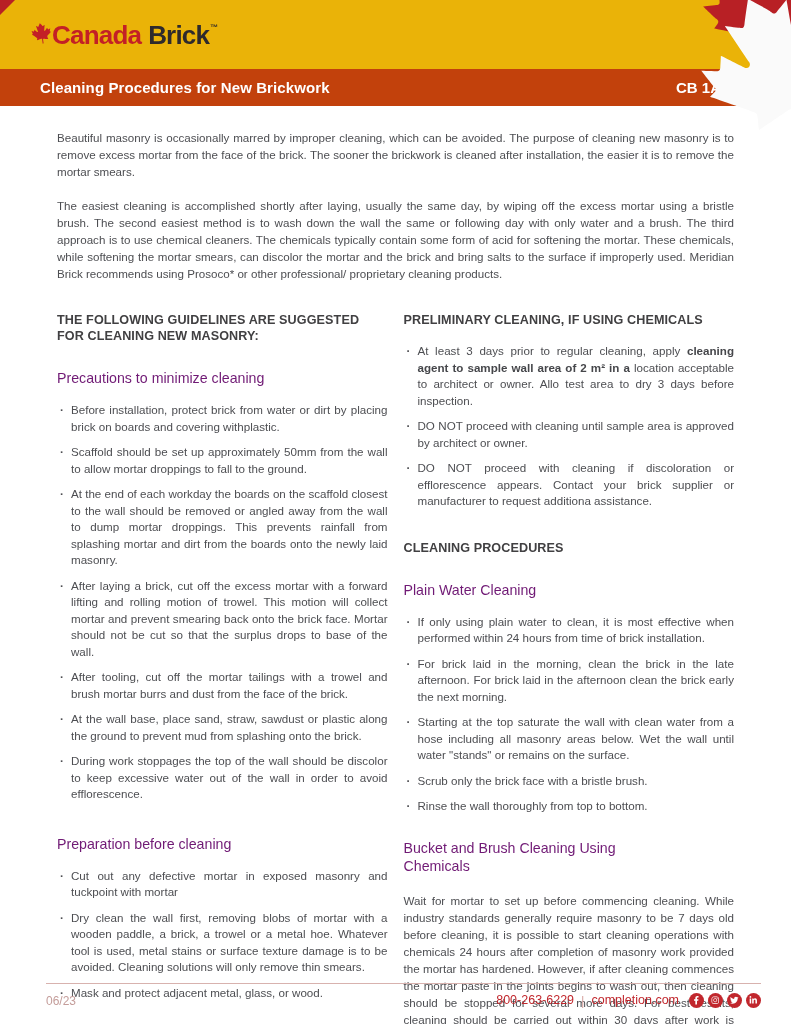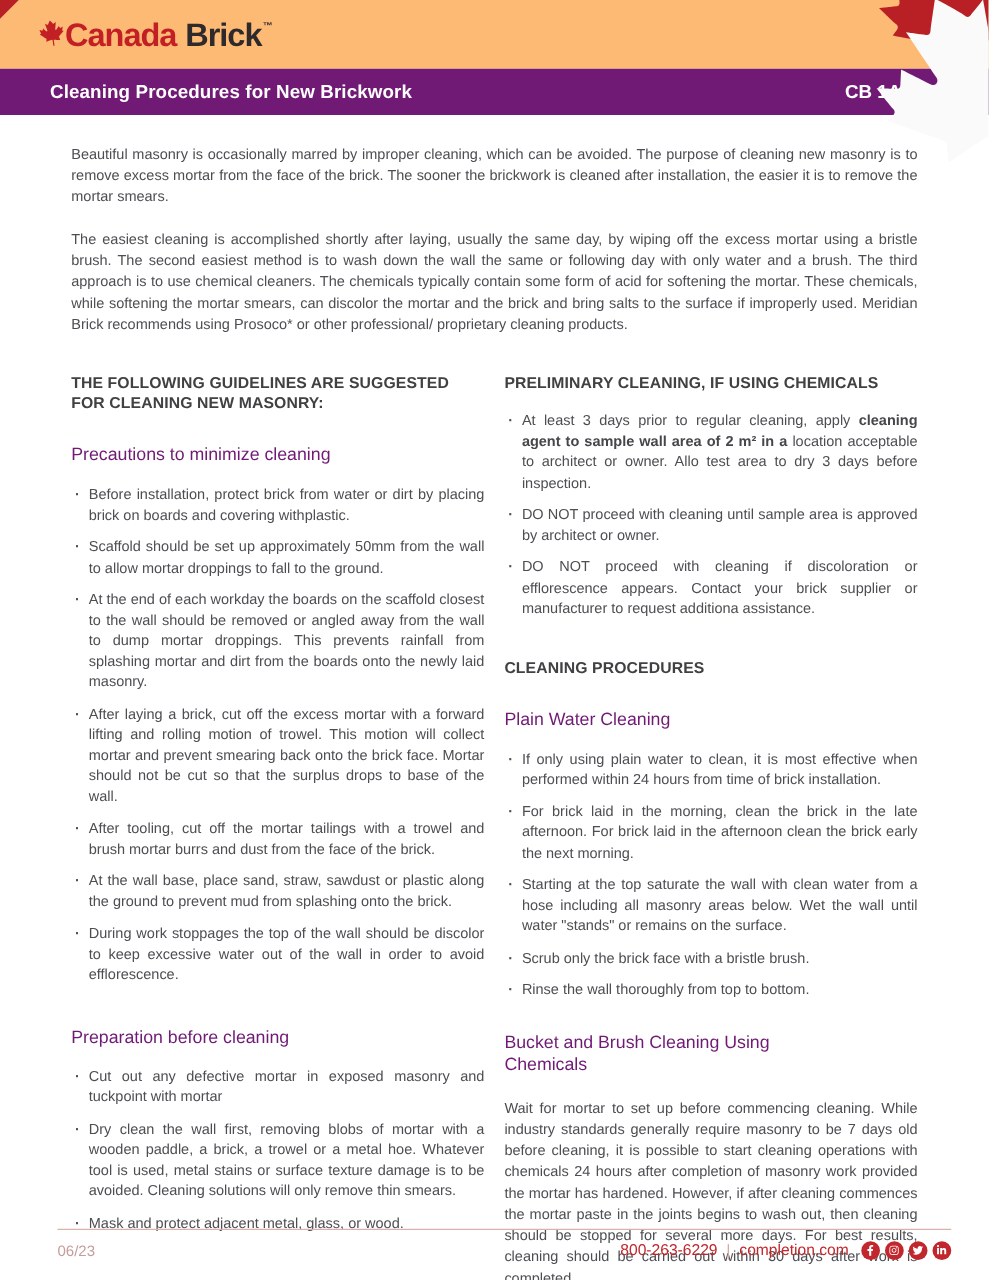--- a/index.html
+++ b/index.html
@@ -6,29 +6,29 @@
   html,body { margin:0; padding:0; background:#ffffff; }
   .page {
     position:relative; width:791px; height:1024px; background:#fff;
     overflow:hidden; font-family:"Liberation Sans", sans-serif; color:#4d4e52;
   }
   
   .corner-tl { position:absolute; top:0; left:0; width:0; height:0;
     border-top:15px solid #b82025; border-right:15px solid transparent; z-index:3; }
 
   
-  .brand-band { height:55px; background:#fdba74; display:flex; align-items:center; padding-left:30px; }
+  .brand-band { height:69px; background:#eab308; display:flex; align-items:center; padding-left:30px; }
   .logo { display:flex; align-items:flex-start; }
   .logo-leaf { width:22px; height:22px; margin-right:0px; margin-top:2px; transform:rotate(-8deg); }
   .logo-canada { color:#c32026; font-weight:bold; font-size:26px; letter-spacing:-0.8px; line-height:30px; }
   .logo-brick { color:#2e2a2c; font-weight:bold; font-size:26px; letter-spacing:-0.8px; line-height:30px; margin-left:7px; }
   .logo-tm { color:#2e2a2c; font-size:8px; font-weight:bold; margin-top:3px; margin-left:1px; }
 
   
-  .banner { height:37px; background:#701a75; display:flex; align-items:center;
+  .banner { height:37px; background:#c2410c; display:flex; align-items:center;
     justify-content:space-between; padding:0 70px 0 40px; }
   .banner-title { color:#fff; font-weight:bold; font-size:15px; letter-spacing:0.1px; }
   .banner-code { color:#fff; font-weight:bold; font-size:15px; }
 
   
   .corner-deco { position:absolute; top:0; right:0; width:140px; height:150px; overflow:hidden; z-index:2; pointer-events:none; }
   .leaf-red   { position:absolute; top:-80px; right:-52px; width:150px; height:150px; transform:rotate(-30deg); }
   .leaf-white { position:absolute; top:-16px; right:-68px; width:168px; height:168px; transform:rotate(-22deg); }
 
   main { padding:0 57px; }

